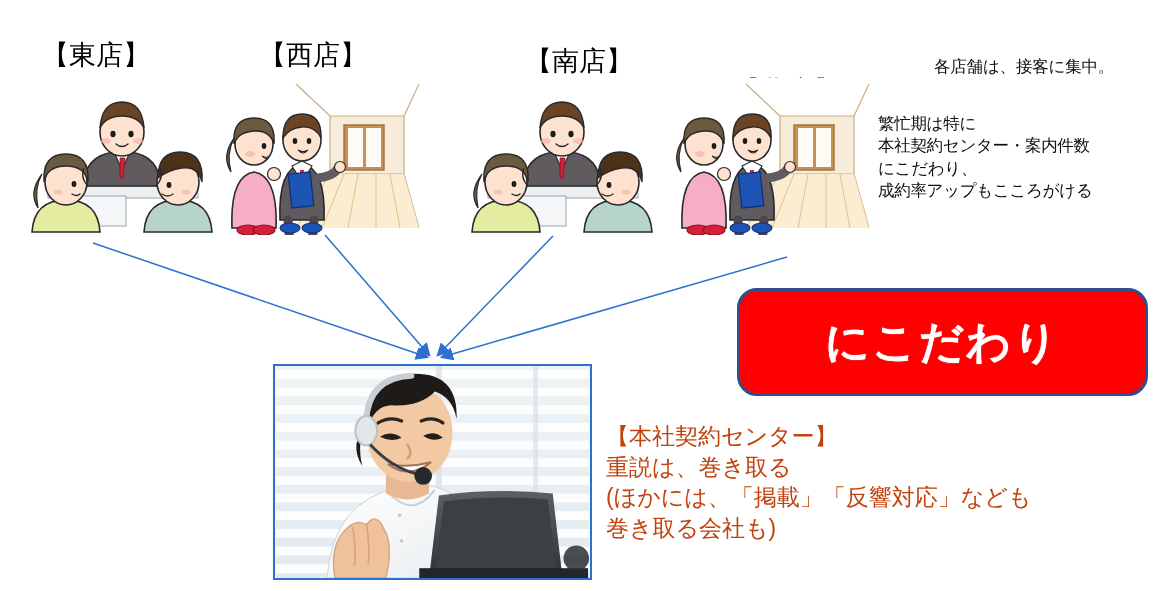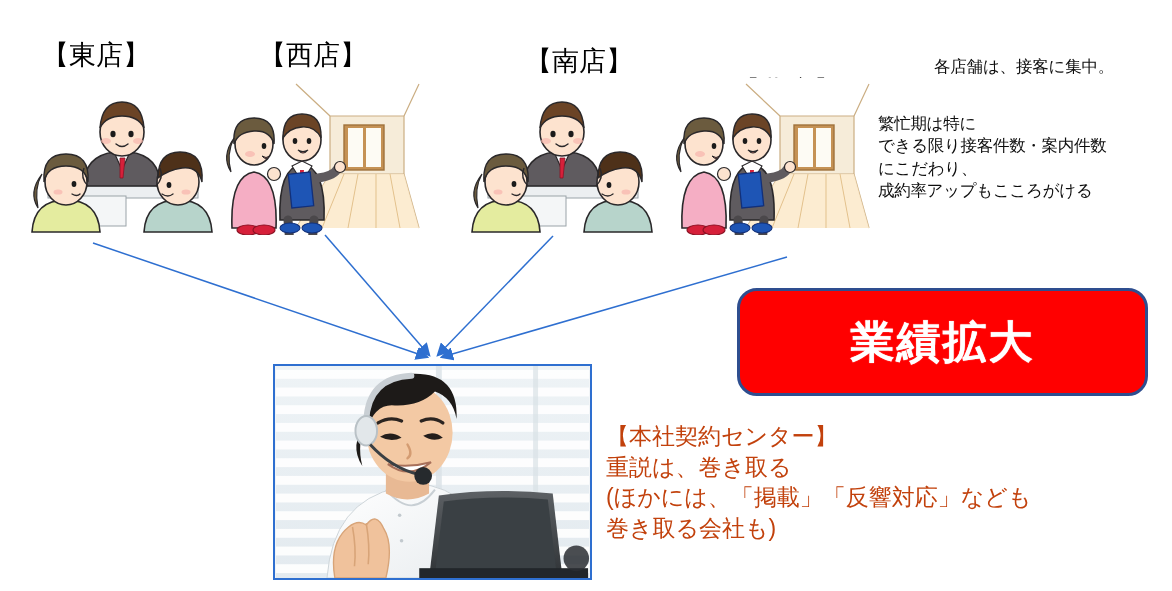--- a/index.html
+++ b/index.html
@@ -263,40 +263,40 @@
       <path d="M44 78 q4 5 8 0 q-4 3 -8 0z" fill="#d2615c" stroke="#2a282a" stroke-width="1"></path>
       <ellipse cx="32" cy="76" rx="5" ry="3" fill="#f7b9b0" opacity="0.8"></ellipse>
       <circle cx="56" cy="96" r="6.5" fill="#fde3cf" stroke="#2a282a" stroke-width="1.2"></circle>
       <ellipse cx="30" cy="152" rx="11" ry="5" fill="#d6203a" stroke="#8c1224" stroke-width="1.1"></ellipse>
       <ellipse cx="46" cy="152" rx="11" ry="5" fill="#d6203a" stroke="#8c1224" stroke-width="1.1"></ellipse>
     </svg>
   </div>
 
   <div class="abs note" style="left:902px;top:55px;margin-left:32px;">各店舗は、接客に集中。</div>
   <div class="abs note-2" style="left:878px;top:112px;">繁忙期は特に
-できる限り接客件数・案内件数
+本社契約センター・案内件数
 にこだわり、
 成約率アップもこころがける</div>
 
   <svg id="arrows" viewBox="0 0 1172 591" xmlns="http://www.w3.org/2000/svg">
     <defs>
       <marker id="ah" markerWidth="9" markerHeight="9" refX="7.4" refY="4.5" orient="auto">
         <path d="M0,0 L9,4.5 L0,9 Z" fill="#2E6FD0"></path>
       </marker>
     </defs>
     <g stroke="#2E6FD0" stroke-width="1.5" fill="none" marker-end="url(#ah)">
       <line x1="93" y1="243" x2="427" y2="357"></line>
       <line x1="325" y1="235" x2="429" y2="355"></line>
       <line x1="553" y1="236" x2="438" y2="355"></line>
       <line x1="787" y1="257" x2="442" y2="357"></line>
     </g>
   </svg>
 
   <div class="red-badge">
-    <span>業績拡大</span>
+    <span>にこだわり</span>
   </div>
 
   <div class="photo-frame">
     <svg viewBox="0 0 319 216" xmlns="http://www.w3.org/2000/svg">
       <defs>
         <linearGradient id="bgw" x1="0" y1="0" x2="0" y2="1">
           <stop offset="0%" stop-color="#eef3f6"></stop>
           <stop offset="100%" stop-color="#e3eaef"></stop>
         </linearGradient>
         <linearGradient id="shirt" x1="0" y1="0" x2="1" y2="1">

